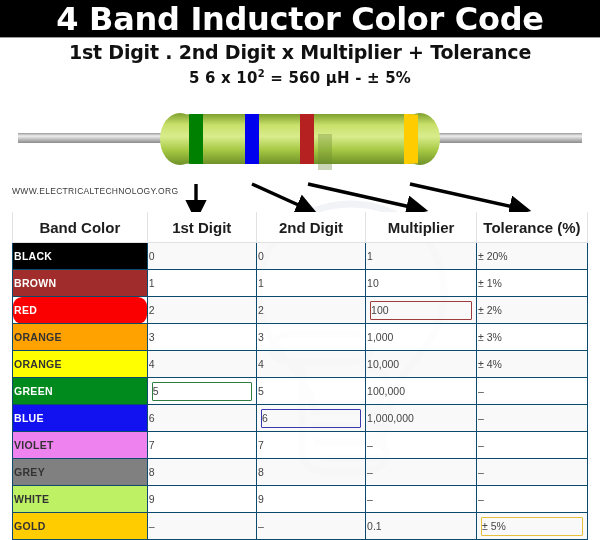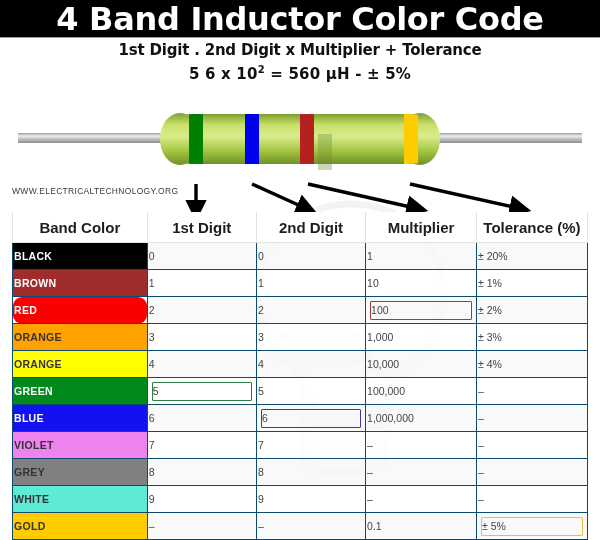--- a/index.html
+++ b/index.html
@@ -27,21 +27,21 @@
   #title-rule{
     position:absolute;left:0;top:37px;width:600px;height:1px;background:#9a9a9a;
   }
 
   
   #subtitle-area{
     position:absolute;left:0;top:41px;width:600px;
     text-align:center;
   }
   #subtitle-line{
-    font-size:15px;font-weight:bold;color:#111111;
+    font-size:19px;font-weight:bold;color:#111111;
     font-family:"DejaVu Sans", sans-serif;
     letter-spacing:-0.2px;
   }
   #formula-line{
     margin-top:5px;
     font-size:15px;font-weight:bold;color:#111111;
     font-family:"DejaVu Sans", sans-serif;
     letter-spacing:0.2px;
   }
   #formula-line sup{font-size:10px;vertical-align:super;}
@@ -309,21 +309,21 @@
         <td class="c-tol">–</td>
       </tr>
       <tr class="row-even">
         <td class="swatch c-color" style="background: rgb(128, 128, 128); color: rgb(51, 51, 51);">GREY</td>
         <td class="c-d1">8</td>
         <td class="c-d2">8</td>
         <td class="c-mul">–</td>
         <td class="c-tol">–</td>
       </tr>
       <tr class="row-odd">
-        <td class="swatch c-color" style="background: #5eead4; color: rgb(51, 51, 51);">WHITE</td>
+        <td class="swatch c-color" style="background: #bef264; color: rgb(51, 51, 51);">WHITE</td>
         <td class="c-d1">9</td>
         <td class="c-d2">9</td>
         <td class="c-mul">–</td>
         <td class="c-tol">–</td>
       </tr>
       <tr class="row-even">
         <td class="swatch c-color" style="background: rgb(255, 204, 0); color: rgb(51, 51, 51);">GOLD</td>
         <td class="c-d1">–</td>
         <td class="c-d2">–</td>
         <td class="c-mul">0.1</td>

